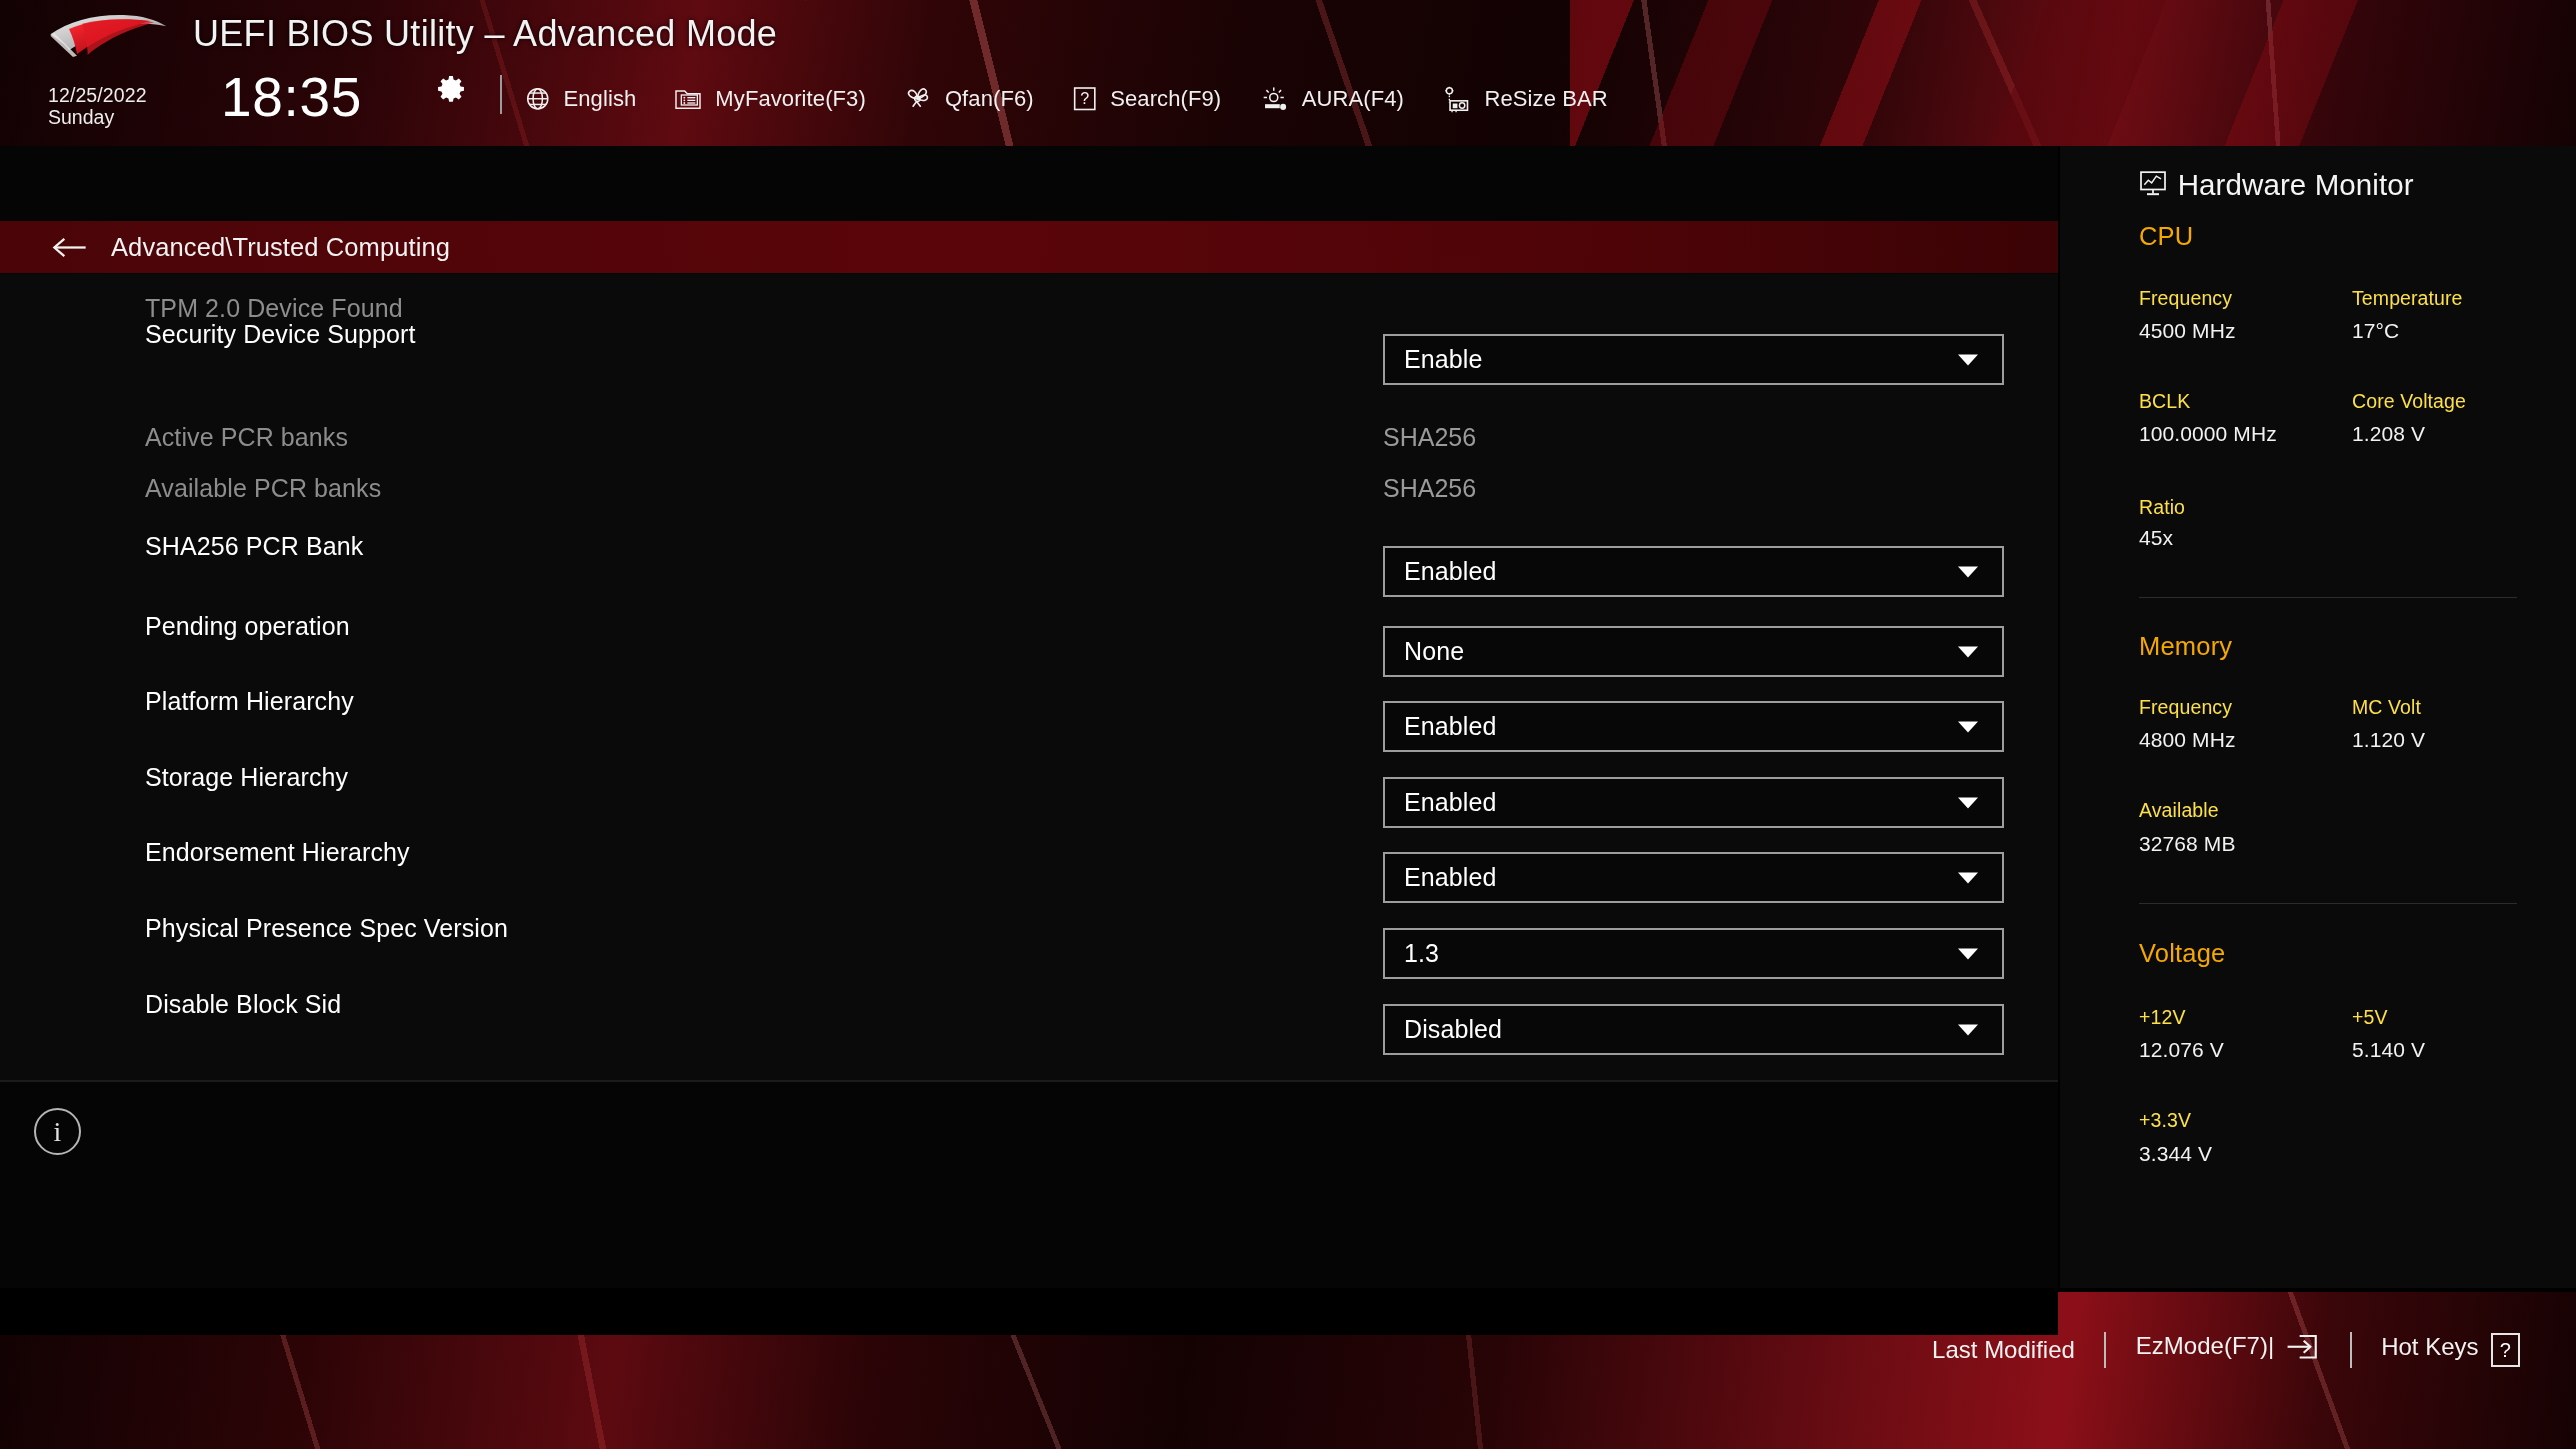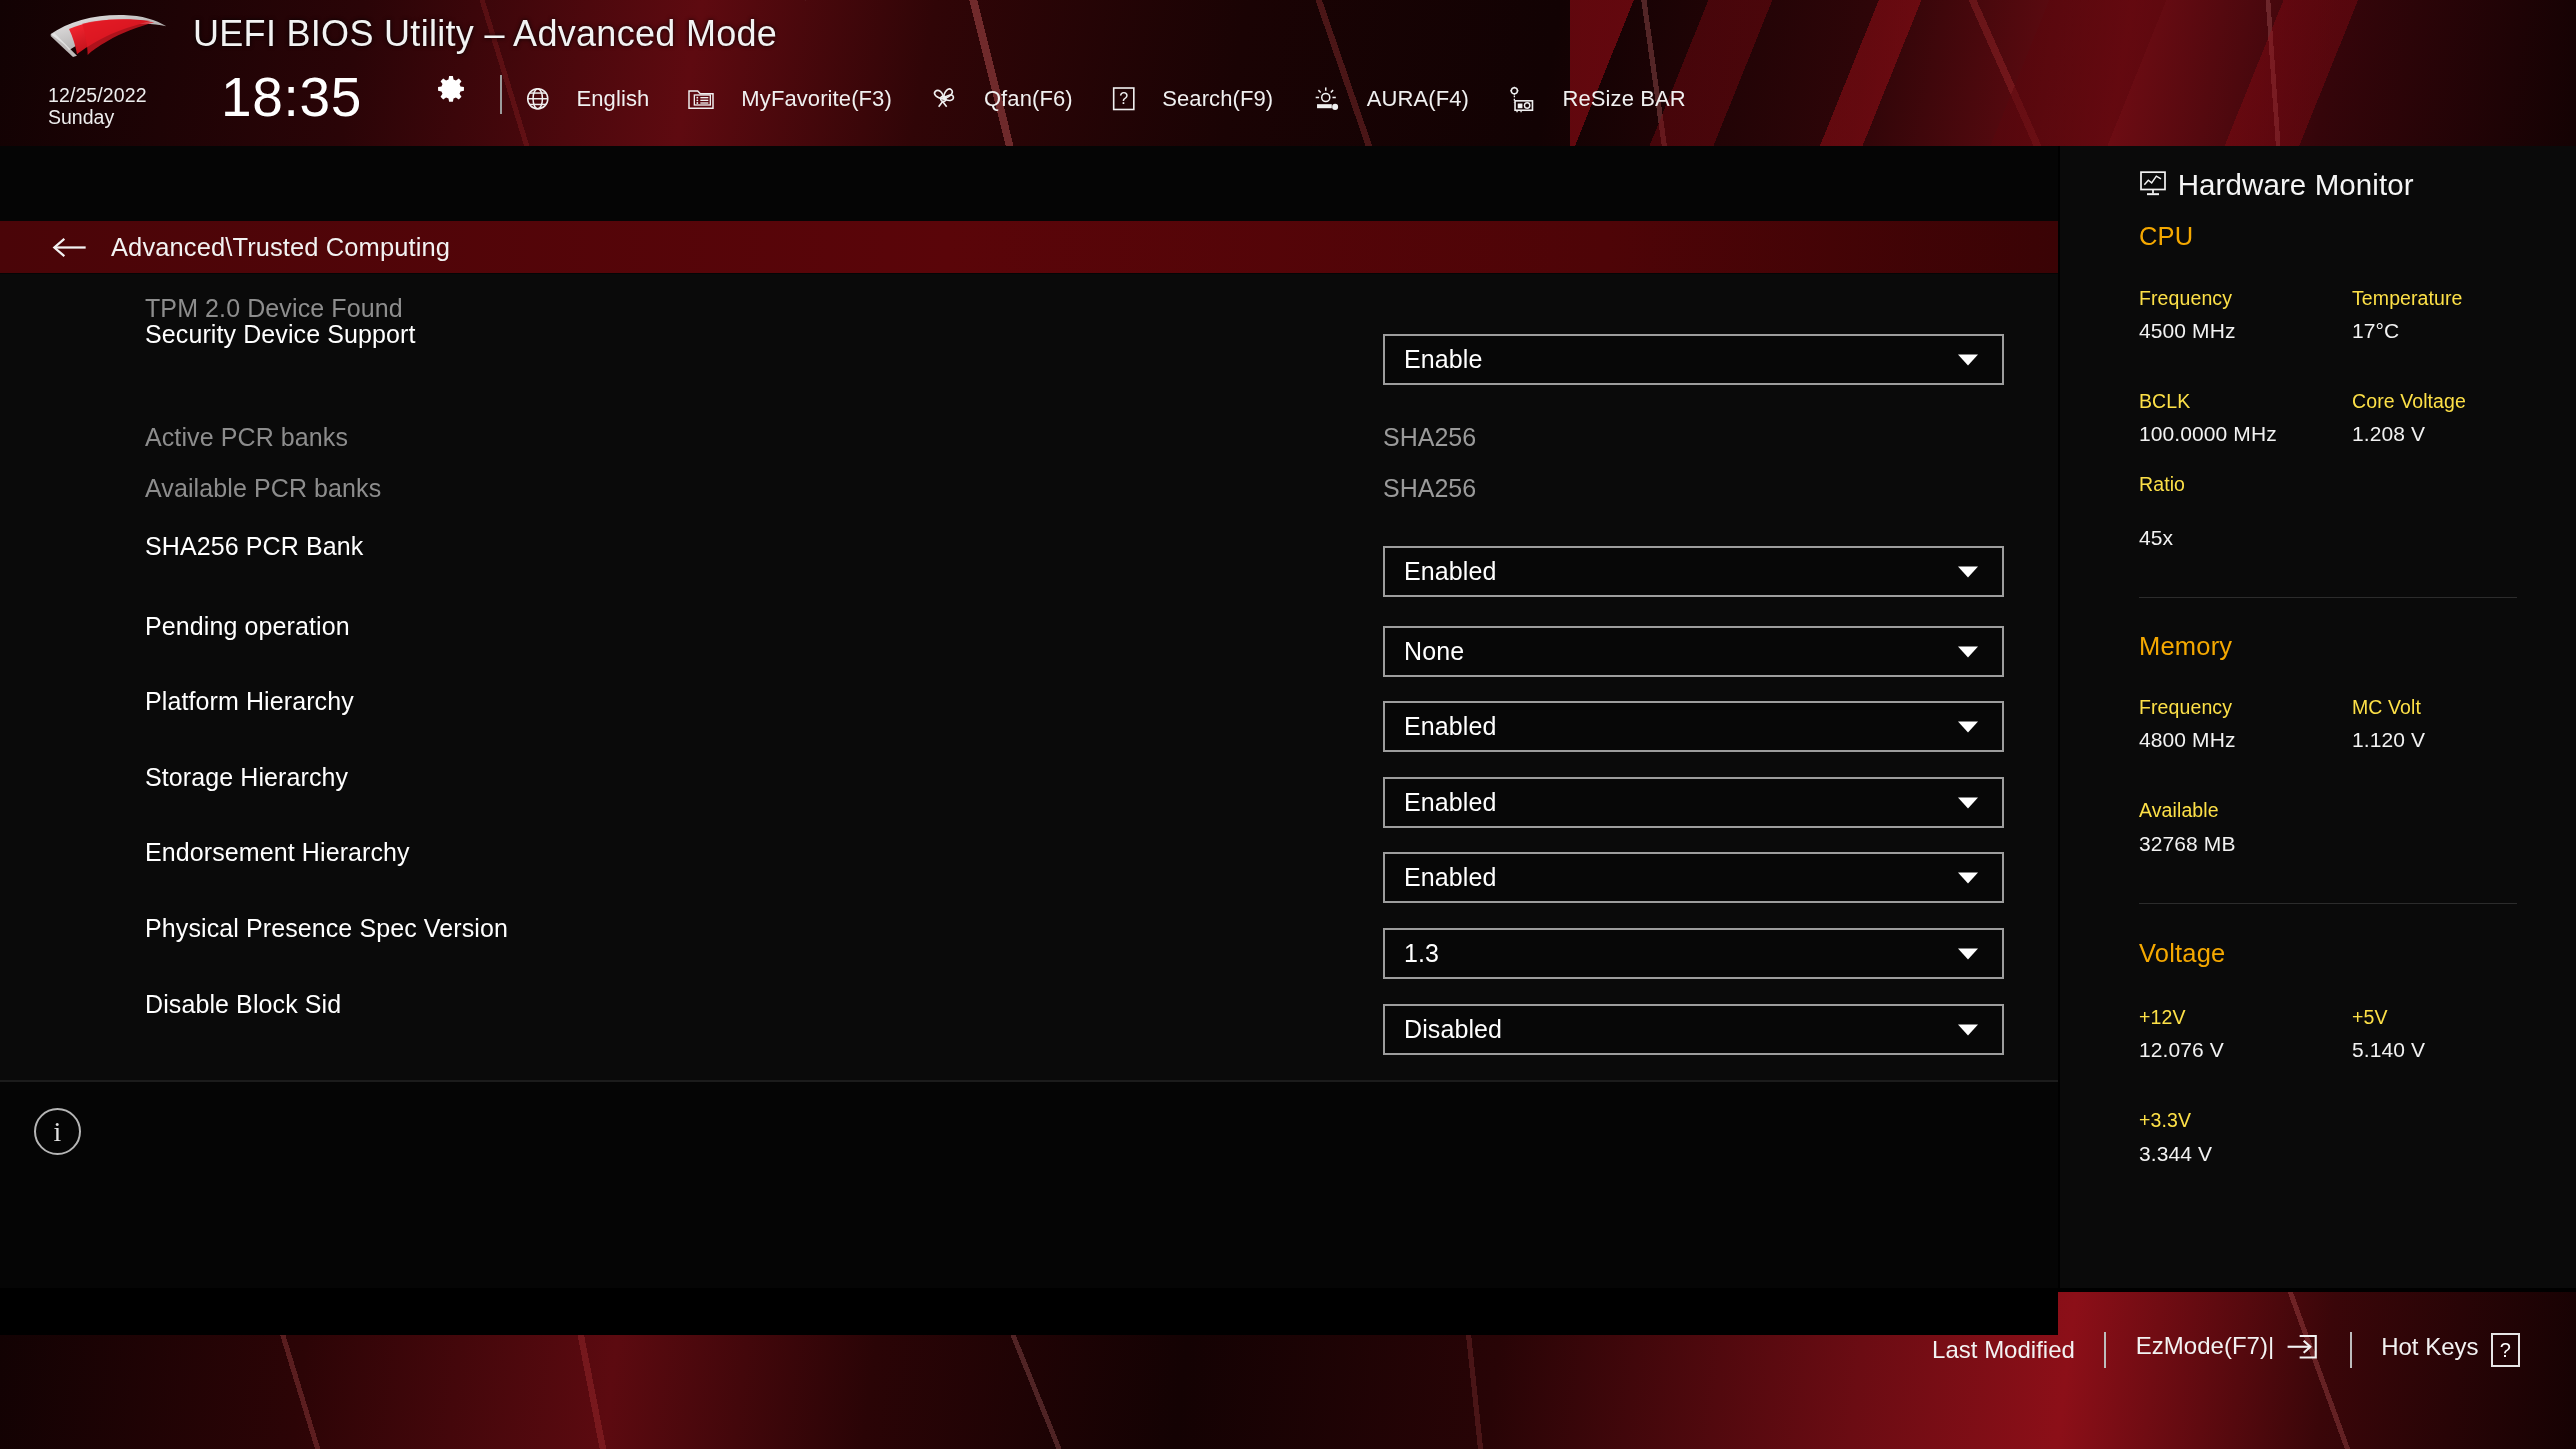--- a/index.html
+++ b/index.html
@@ -65,21 +65,21 @@
   .topdivider {
     position:absolute; left:500px; top:75px; width:2px; height:39px;
     background:#9c9c9c;
   }
 
   .topbar-items {
     position:absolute; left:525px; top:79px; height:40px;
     display:flex; align-items:center; gap:0px;
   }
   .tb-item {
-    display:flex; align-items:center; gap:26px;
+    display:flex; align-items:center; gap:13px;
     margin-right:38px; white-space:nowrap;
   }
   .tb-item .lbl { font-size:22px; color:#f0f0f0; letter-spacing:0.1px; }
   .tb-icon { display:flex; align-items:center; justify-content:center; }
 
   
   .navbar {
     position:absolute; left:0; top:146px; width:2576px; height:66px;
     background:#0b0b0b;
     display:flex; align-items:center;
@@ -477,21 +477,21 @@
     <div class="hw-lbl" style="left:79px; top:141px;">Frequency</div>
     <div class="hw-val" style="left:79px; top:173px;">4500 MHz</div>
     <div class="hw-lbl" style="left:292px; top:141px;">Temperature</div>
     <div class="hw-val" style="left:292px; top:173px;">17°C</div>
 
     <div class="hw-lbl" style="left:79px; top:244px;">BCLK</div>
     <div class="hw-val" style="left:79px; top:276px;">100.0000 MHz</div>
     <div class="hw-lbl" style="left:292px; top:244px;">Core Voltage</div>
     <div class="hw-val" style="left:292px; top:276px;">1.208 V</div>
 
-    <div class="hw-lbl" style="left:79px; top:327px;">Ratio</div>
+    <div class="hw-lbl" style="left:79px; top:350px;">Ratio</div>
     <div class="hw-val" style="left:79px; top:380px;">45x</div>
 
     <div class="hw-rule" style="top:451px;"></div>
 
     <div class="hw-section" style="top:486px;">Memory</div>
     <div class="hw-lbl" style="left:79px; top:550px;">Frequency</div>
     <div class="hw-val" style="left:79px; top:582px;">4800 MHz</div>
     <div class="hw-lbl" style="left:292px; top:550px;">MC Volt</div>
     <div class="hw-val" style="left:292px; top:582px;">1.120 V</div>
 

